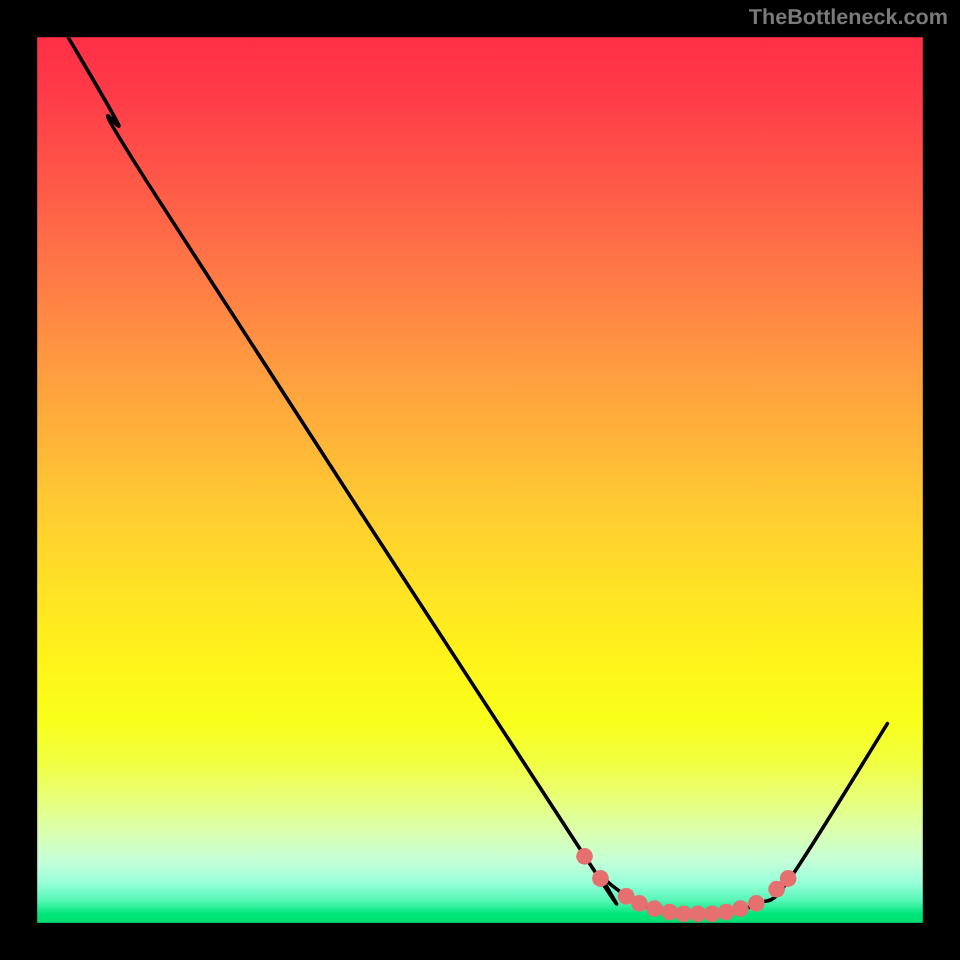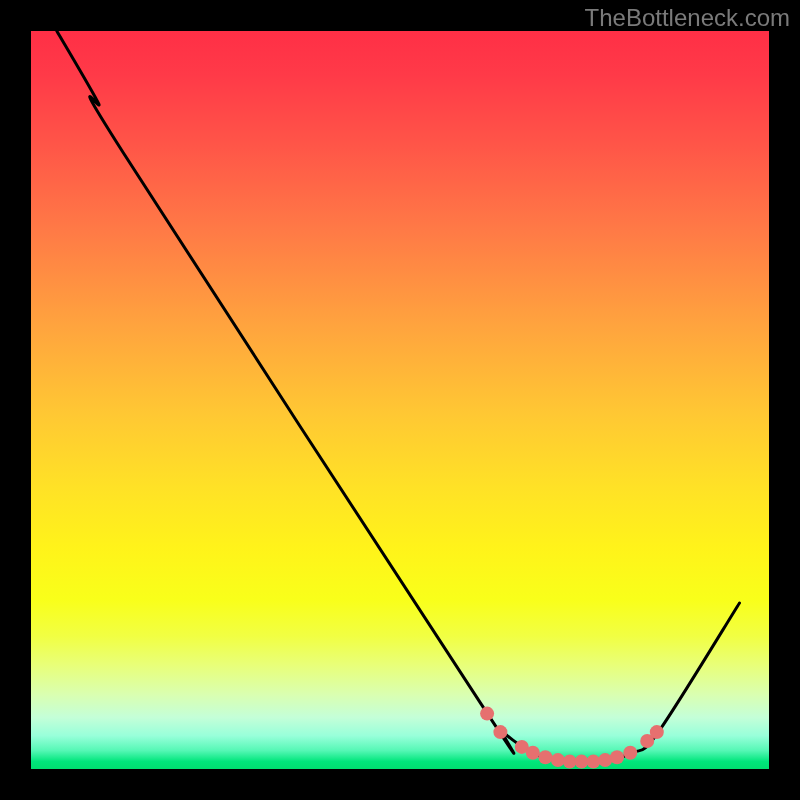--- a/index.html
+++ b/index.html
@@ -8,22 +8,22 @@
     height: 800px;
     background: #000;
     position: relative;
     font-family: Arial, sans-serif;
   }
   .attribution {
     position: absolute;
     top: 4px;
     right: 10px;
     color: #7a7a7a;
-    font-size: 24px;
-    font-weight: 400;
+    font-size: 18px;
+    font-weight: 700;
   }
   .plot-area {
     position: absolute;
     left: 31px;
     top: 31px;
     width: 738px;
     height: 738px;
     background: linear-gradient(to bottom,
       #ff2f46 0%,
       #ff3a48 6%,

